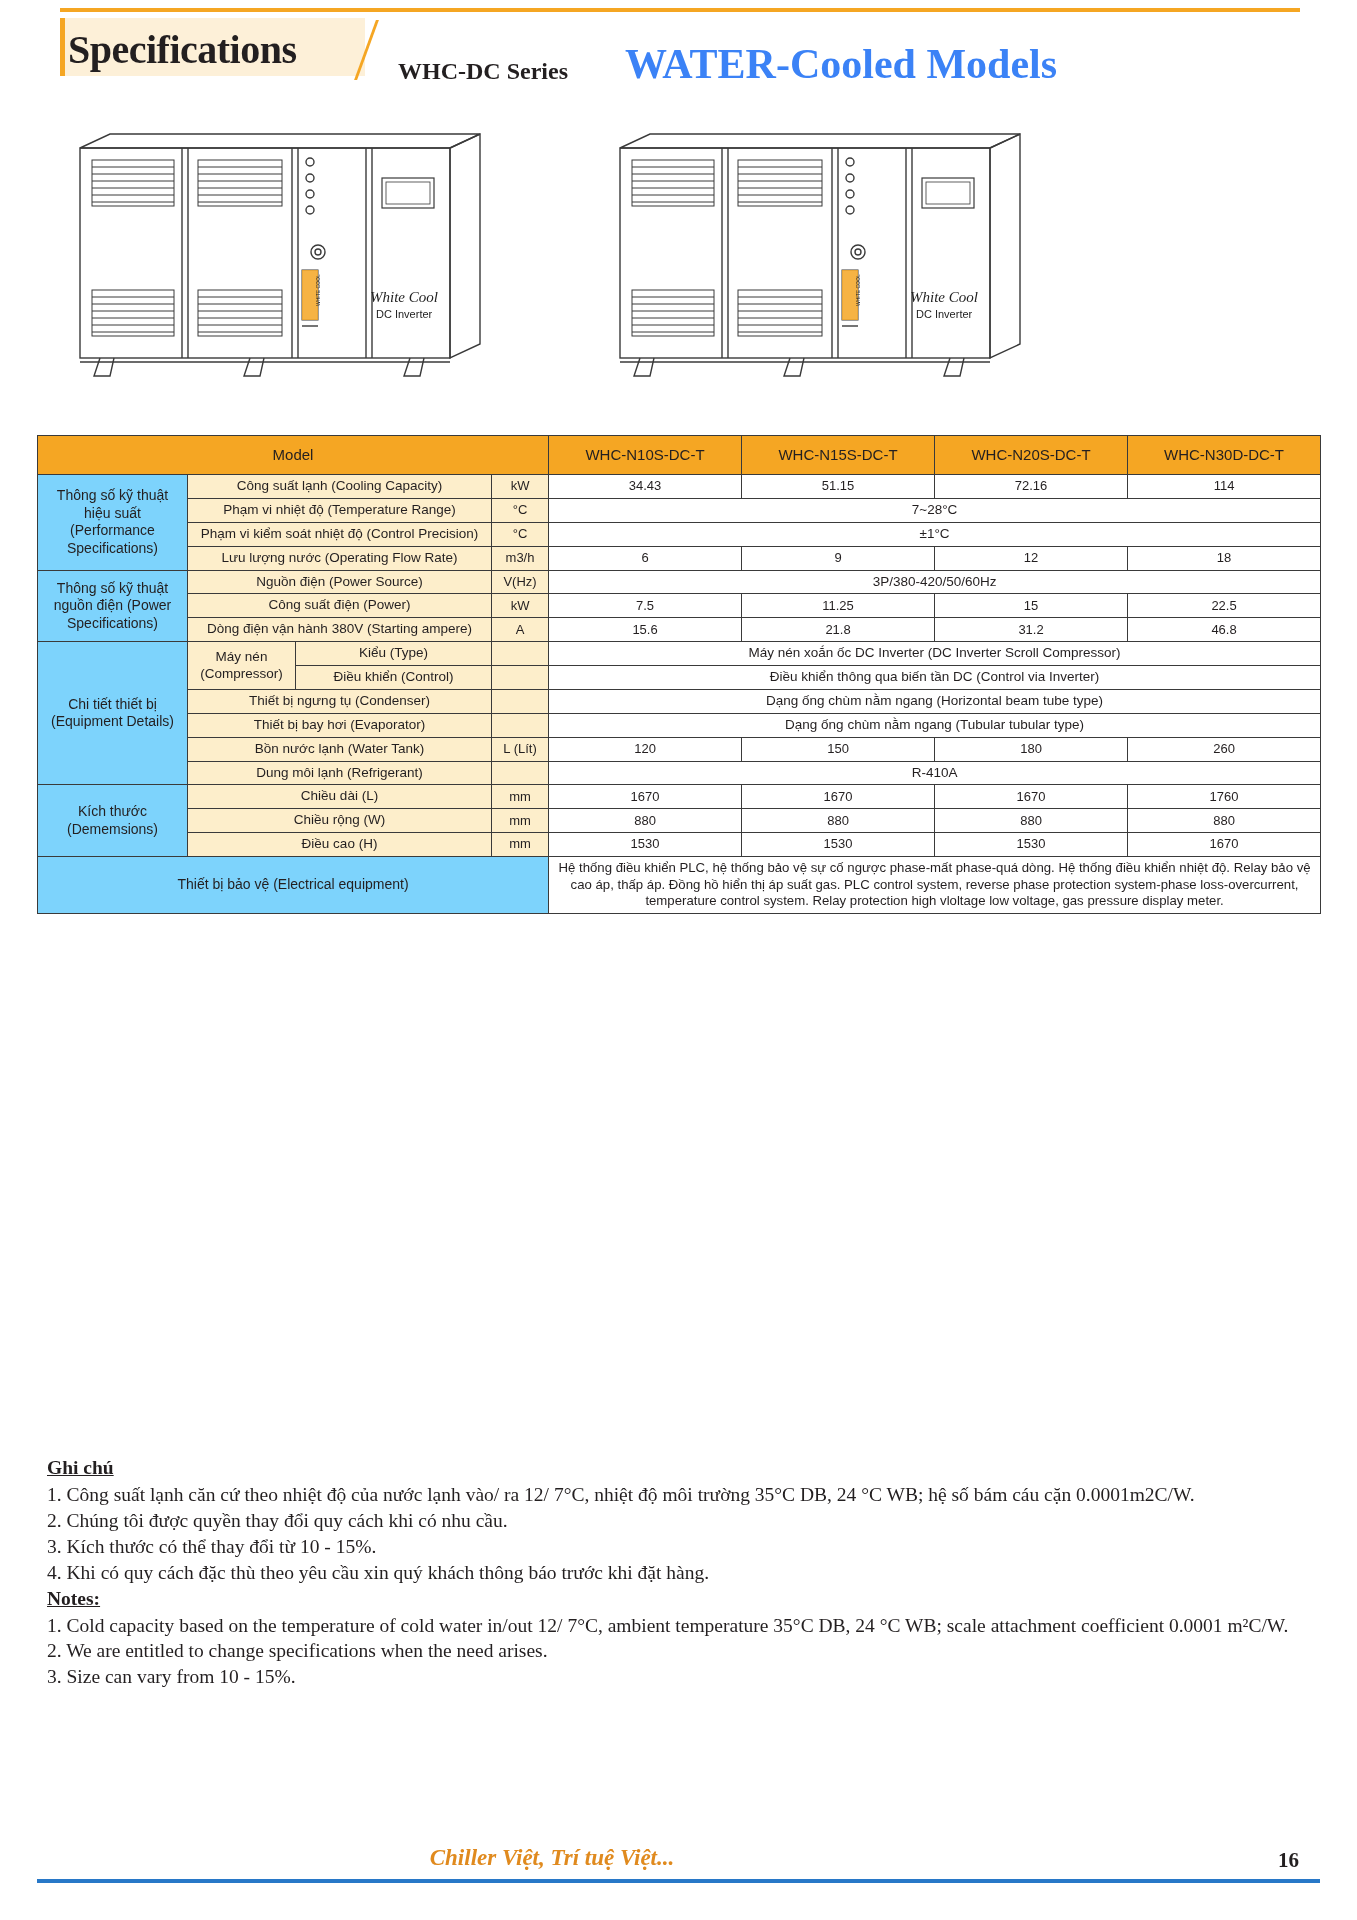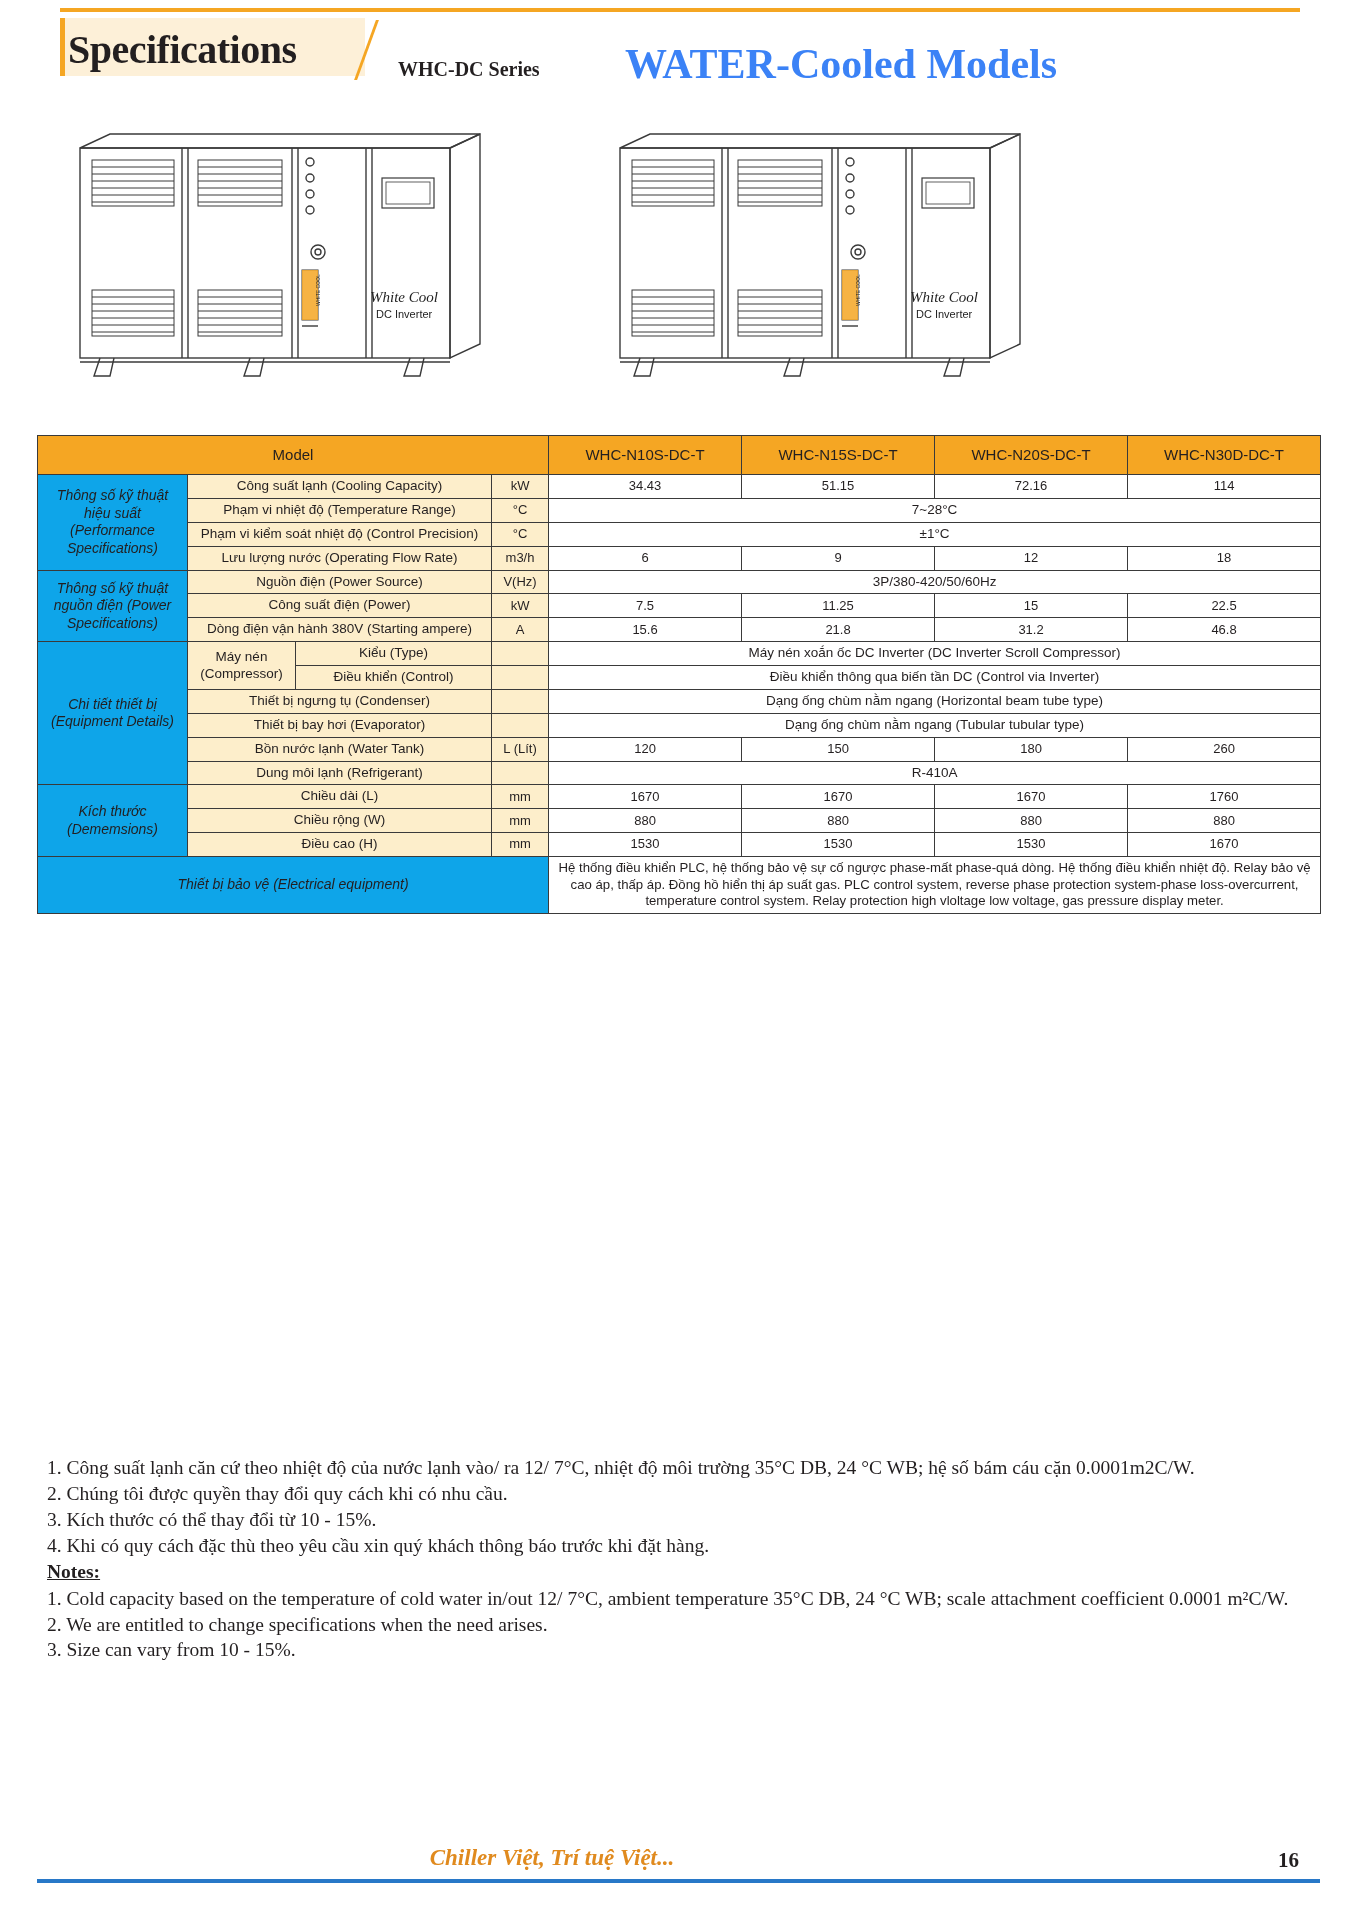--- a/index.html
+++ b/index.html
@@ -60,21 +60,21 @@
     border-left: 3px solid #f5a623;
     height: 60px;
     transform: skewX(-20deg);
   }
   .series-label {
     position: absolute;
     left: 338px;
     top: 40px;
     font-family: "Liberation Serif", serif;
     font-weight: bold;
-    font-size: 20px;
+    font-size: 24px;
     color: #231f20;
     white-space: nowrap;
   }
   .water-title {
     position: absolute;
     left: 565px;
     top: 22px;
     font-family: "Liberation Serif", serif;
     font-weight: bold;
     font-size: 42px;
@@ -118,24 +118,23 @@
     line-height: 1.25;
     font-weight: normal;
   }
   .hdr {
     background: #f5a623;
     font-weight: bold;
     font-size: 15px;
     height: 32px;
   }
   .grp {
-    background: #0ea5e9;
+    background: #7dd3fc;
     font-weight: bold;
     font-size: 14px;
-    font-style: italic;
   }
   .rowlbl {
     background: #fdeecb;
     font-size: 13.5px;
   }
   .unitcell {
     background: #fdeecb;
     font-size: 13px;
   }
   .val { background: #ffffff; font-size: 13px; }
@@ -493,20 +492,21 @@
     </tr>
 
     <tr>
       <td class="grp" colspan="4">Thiết bị bảo vệ (Electrical equipment)</td>
       <td class="notesbox" colspan="4">Hệ thống điều khiển PLC, hệ thống bảo vệ sự cố ngược phase-mất phase-quá dòng. Hệ thống điều khiển nhiệt độ. Relay bảo vệ cao áp, thấp áp. Đồng hồ hiển thị áp suất gas. PLC control system, reverse phase protection system-phase loss-overcurrent, temperature control system. Relay protection high vloltage low voltage, gas pressure display meter.</td>
     </tr>
   </tbody>
 </table>
 
 <div class="notes">
+  <span class="h">Ghi chú</span>
   <p>1. Công suất lạnh căn cứ theo nhiệt độ của nước lạnh vào/ ra 12/ 7°C, nhiệt độ môi trường 35°C DB, 24 °C WB; hệ số bám cáu cặn 0.0001m2C/W.</p>
   <p>2. Chúng tôi được quyền thay đổi quy cách khi có nhu cầu.</p>
   <p>3. Kích thước có thể thay đổi từ 10 - 15%.</p>
   <p>4. Khi có quy cách đặc thù theo yêu cầu xin quý khách thông báo trước khi đặt hàng.</p>
   <span class="h">Notes:</span>
   <p>1. Cold capacity based on the temperature of cold water in/out 12/ 7°C, ambient temperature 35°C DB, 24 °C WB; scale attachment coefficient 0.0001 m²C/W.</p>
   <p>2. We are entitled to change specifications when the need arises.</p>
   <p>3. Size can vary from 10 - 15%.</p>
 </div>
 

